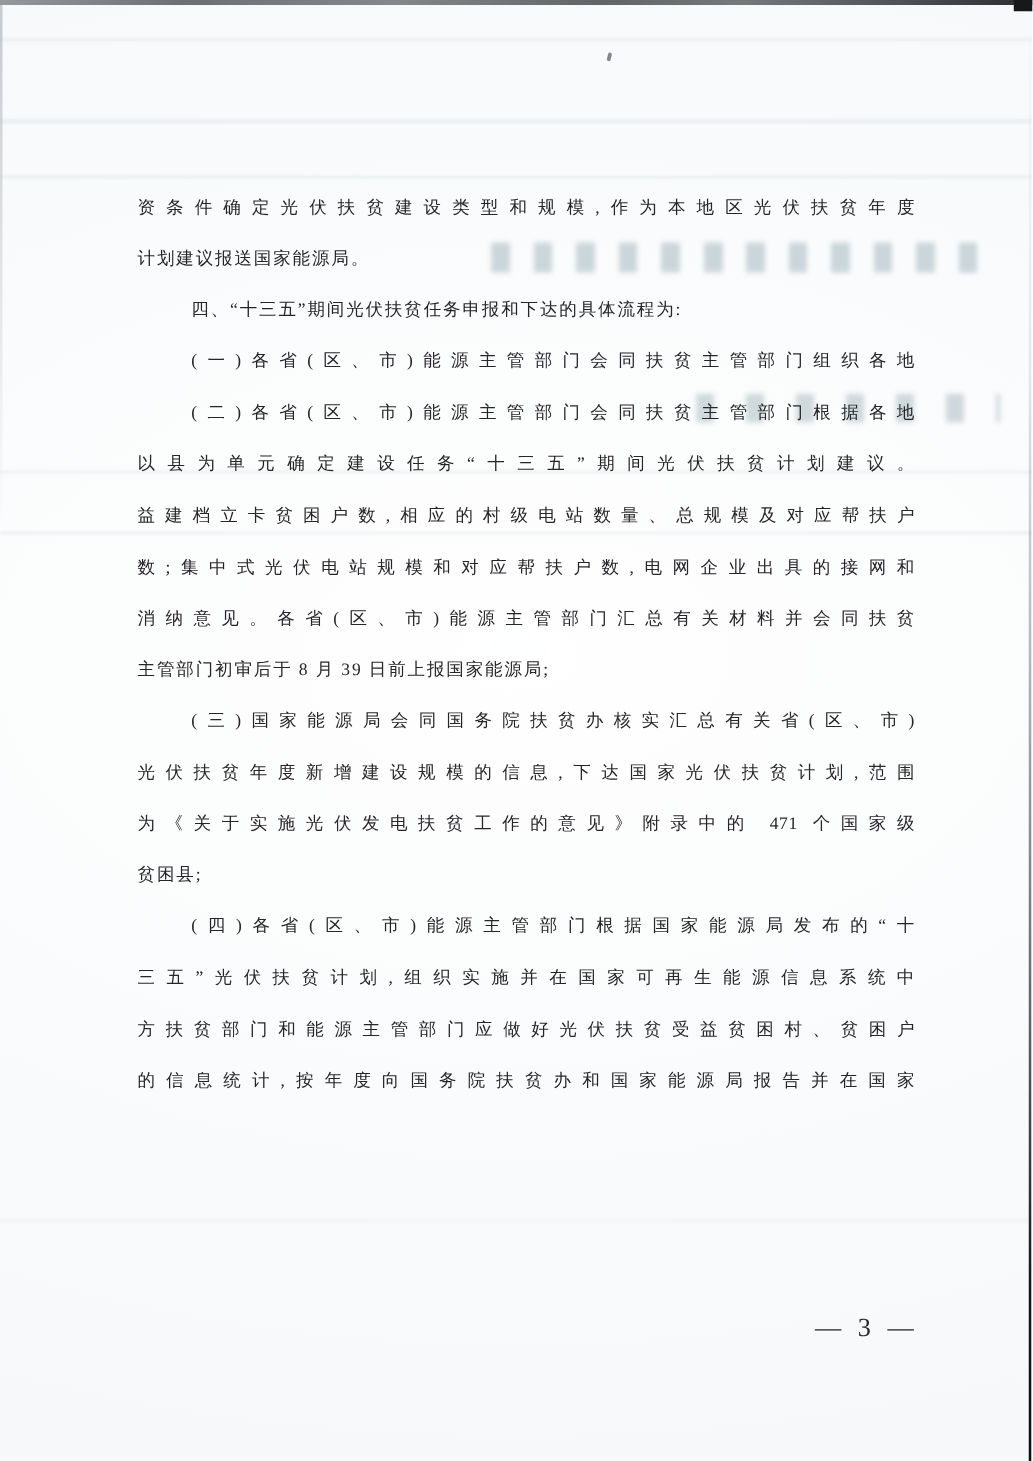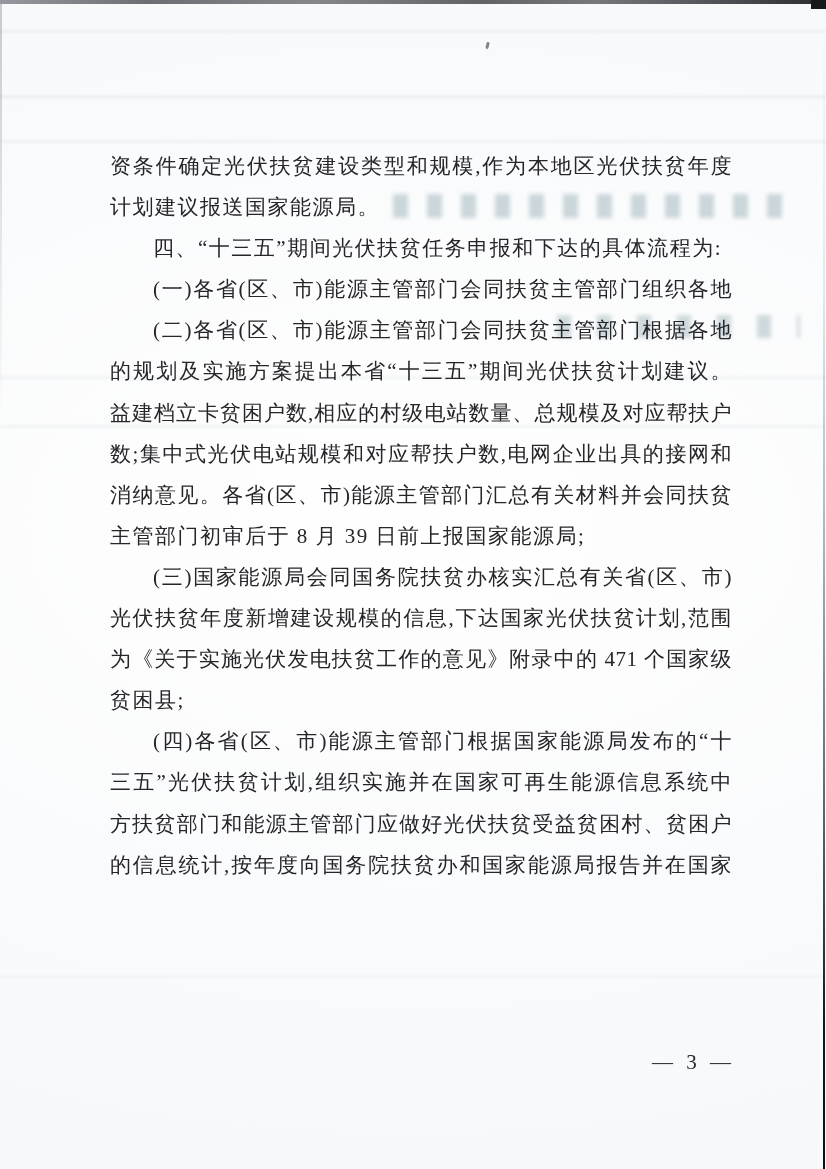--- a/index.html
+++ b/index.html
@@ -69,21 +69,21 @@
   .smudge.m2 {
     left: 557px; top: 315px; width: 243px; height: 23px;
     background: repeating-linear-gradient(90deg,
       rgba(95,130,138,0.7) 0px 14px, rgba(95,130,138,0) 14px 40px);
   }
   
   .doc-body {
     position: absolute; left: 110px; top: 146px; width: 622px;
   }
   .line {
-    font-size: 21px;
+    font-size: 14px;
     line-height: 41.1px;
     height: 41.1px;
     color: #26262a;
     letter-spacing: 1.5px;
     white-space: nowrap;
     text-rendering: optimizeLegibility;
   }
   .line.fill {
     white-space: normal;
     letter-spacing: 0.5px;
@@ -114,21 +114,21 @@
   <div class="smudge m1"></div>
   <div class="smudge m2"></div>
   <div class="speck"></div>
 
   <div class="doc-body">
       <div class="line fill">资条件确定光伏扶贫建设类型和规模,作为本地区光伏扶贫年度</div>
       <div class="line">计划建议报送国家能源局。</div>
       <div class="line indent">四、“十三五”期间光伏扶贫任务申报和下达的具体流程为:</div>
       <div class="line indent fill">(一)各省(区、市)能源主管部门会同扶贫主管部门组织各地</div>
       <div class="line indent fill">(二)各省(区、市)能源主管部门会同扶贫主管部门根据各地</div>
-      <div class="line fill">的规划及实施方案提出本省“十三五”期间光伏扶贫计划建议。</div>
+      <div class="line fill">以县为单元确定建设任务“十三五”期间光伏扶贫计划建议。</div>
       <div class="line fill">益建档立卡贫困户数,相应的村级电站数量、总规模及对应帮扶户</div>
       <div class="line fill">数;集中式光伏电站规模和对应帮扶户数,电网企业出具的接网和</div>
       <div class="line fill">消纳意见。各省(区、市)能源主管部门汇总有关材料并会同扶贫</div>
       <div class="line">主管部门初审后于 8 月 39 日前上报国家能源局;</div>
       <div class="line indent fill">(三)国家能源局会同国务院扶贫办核实汇总有关省(区、市)</div>
       <div class="line fill">光伏扶贫年度新增建设规模的信息,下达国家光伏扶贫计划,范围</div>
       <div class="line fill">为《关于实施光伏发电扶贫工作的意见》附录中的 471 个国家级</div>
       <div class="line">贫困县;</div>
       <div class="line indent fill">(四)各省(区、市)能源主管部门根据国家能源局发布的“十</div>
       <div class="line fill">三五”光伏扶贫计划,组织实施并在国家可再生能源信息系统中</div>

